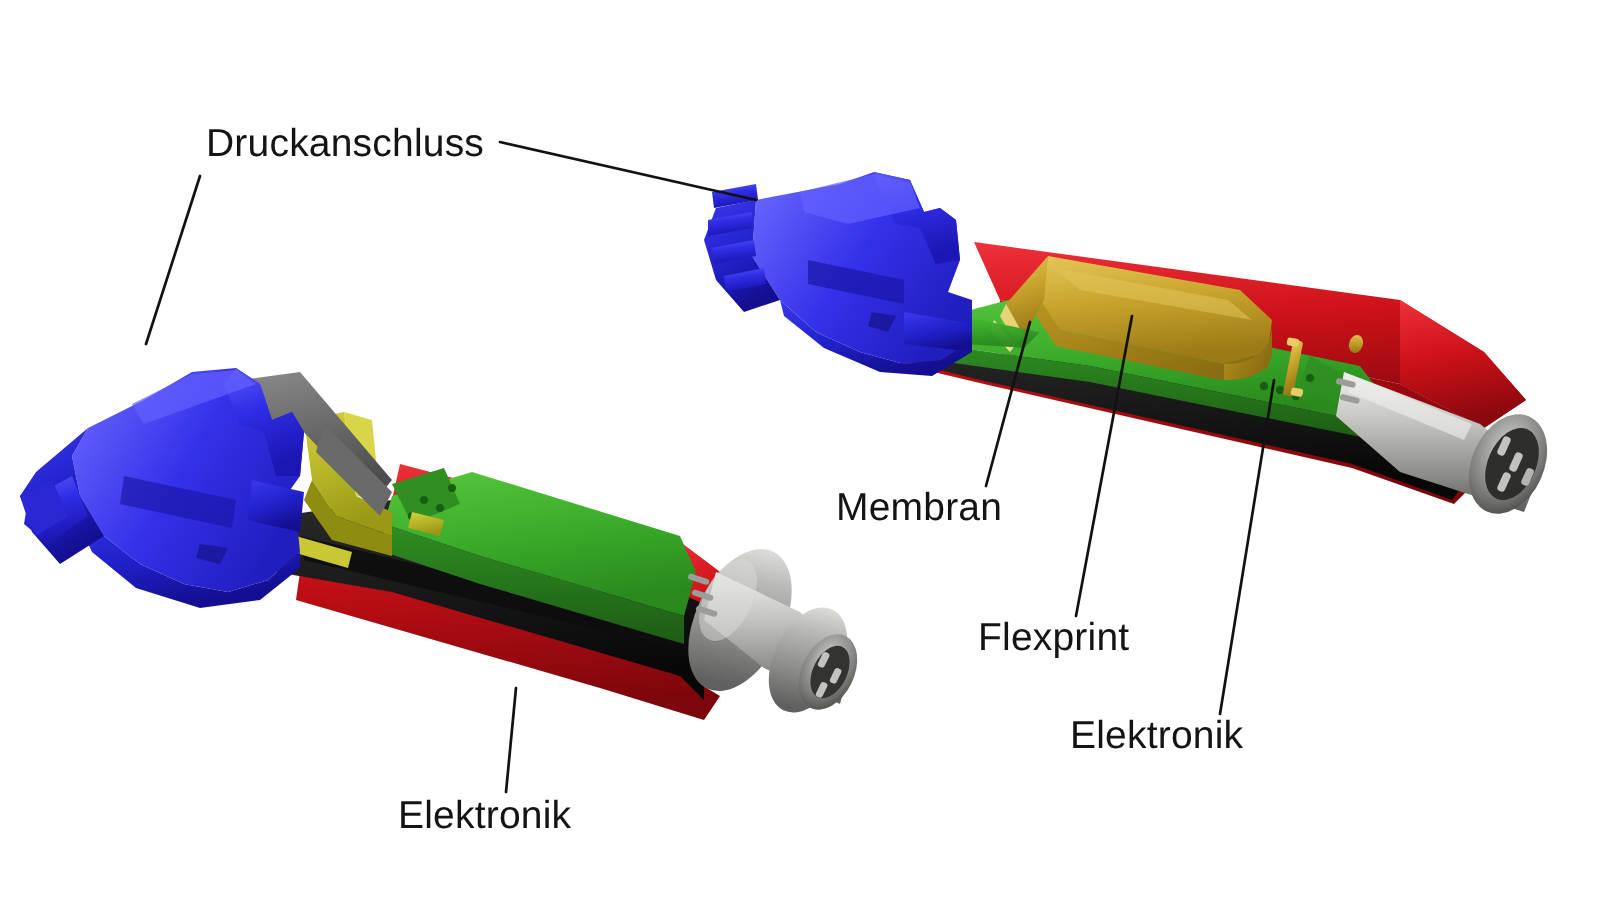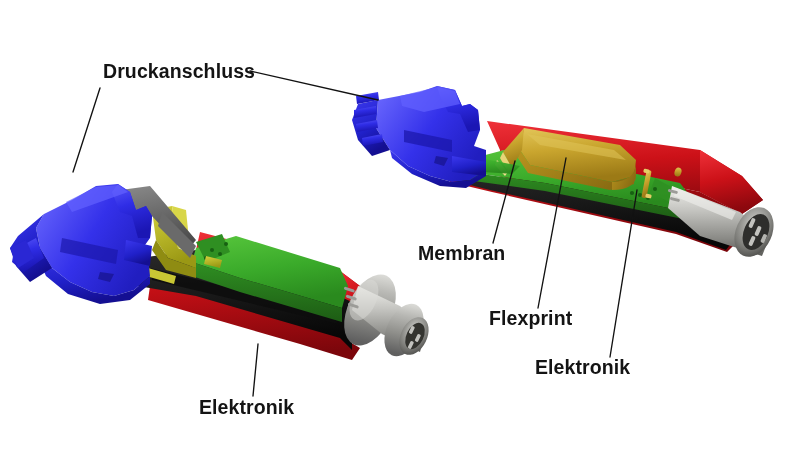--- a/index.html
+++ b/index.html
@@ -2,21 +2,21 @@
 <html><head>
 <meta charset="utf-8">
 <title>Drucksensor Schnittdarstellung</title>
 <style>
   html,body{margin:0;padding:0;background:#ffffff;}
   body{
     width:800px;height:452px;position:relative;overflow:hidden;
     font-family:"Liberation Sans","DejaVu Sans",sans-serif;
     background:#ffffff;
   }
-  #stage{position:absolute;inset:0;width:800px;height:452px;font-weight:bold;}
+  #stage{position:absolute;inset:0;width:800px;height:452px;}
   svg#scene{position:absolute;left:0;top:0;width:800px;height:452px;display:block;}
 
   .callout-text{
     font-family:"Liberation Sans","DejaVu Sans",sans-serif;
     font-size:19.5px;
     fill:#141414;
     letter-spacing:0.1px;
     white-space:pre;
   }
   .leader{

